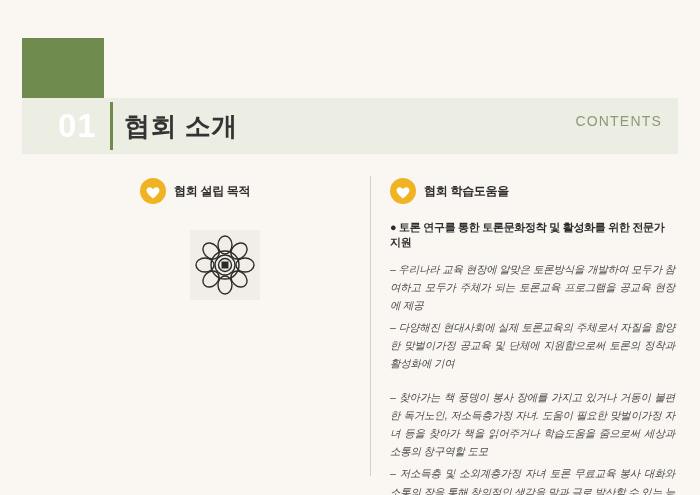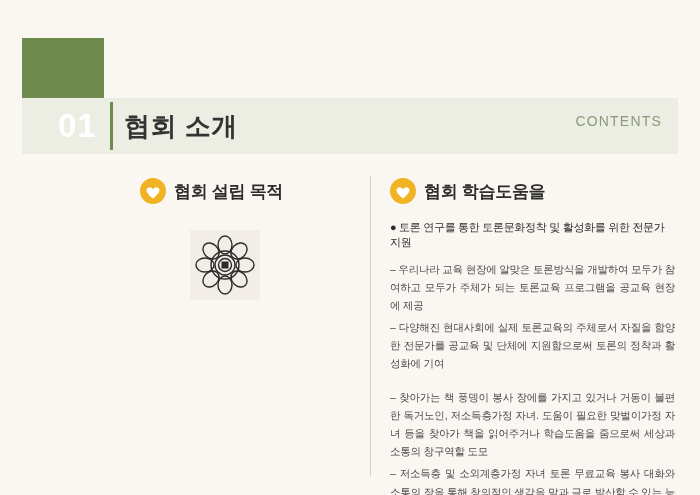--- a/index.html
+++ b/index.html
@@ -103,21 +103,21 @@
     margin-bottom: 16px;
   }
   .heart-icon {
     width: 26px;
     height: 26px;
     flex: 0 0 26px;
     position: relative;
   }
   .heart-icon svg { display: block; }
   .sec-title {
-    font-size: 17px;
+    font-size: 12px;
     font-weight: bold;
     color: #2d2d2d;
     letter-spacing: -0.3px;
   }
 
   .body-text {
     font-size: 10.5px;
     line-height: 1.75;
     color: #4a4a4a;
     letter-spacing: -0.2px;
@@ -137,32 +137,33 @@
     height: 70px;
     background: #f2eee7;
     display: flex;
     align-items: center;
     justify-content: center;
   }
 
   
   .bullet-head {
     font-size: 11px;
-    font-weight: normal;
+    font-weight: bold;
     color: #2d2d2d;
     margin: 4px 0 10px 0;
     letter-spacing: -0.3px;
   }
   .para {
     font-size: 10.5px;
     line-height: 1.72;
     color: #4a4a4a;
     letter-spacing: -0.2px;
     margin: 0 0 4px 0;
     text-align: justify;
+    font-style: italic;
   }
   .gap {
     height: 12px;
   }
 </style>
 </head>
 <body>
 
 <div class="slide">
 
@@ -217,21 +218,21 @@
           <circle cx="13" cy="13" r="13" fill="#f0b323"></circle>
           <path d="M13 20.5 C6.5 15.5 5.5 12.2 7.4 10.2 C9.1 8.4 11.6 9.1 13 11.2 C14.4 9.1 16.9 8.4 18.6 10.2 C20.5 12.2 19.5 15.5 13 20.5 Z" fill="#ffffff"></path>
         </svg>
       </span>
       <span class="sec-title">협회 학습도움을</span>
     </div>
 
     <div>
       <div class="bullet-head">● 토론 연구를 통한 토론문화정착 및 활성화를 위한 전문가 지원</div>
       <p class="para">– 우리나라 교육 현장에 알맞은 토론방식을 개발하여 모두가 참여하고 모두가 주체가 되는 토론교육 프로그램을 공교육 현장에 제공</p>
-      <p class="para">– 다양해진 현대사회에 실제 토론교육의 주체로서 자질을 함양한 전문가를 공교육 및 단체에 지원함으로써 토론의 정착과 활성화에 기여</p>
+      <p class="para">– 다양해진 현대사회에 실제 토론교육의 주체로서 자질을 함양한 맞벌이가정 공교육 및 단체에 지원함으로써 토론의 정착과 활성화에 기여</p>
     </div>
 
     <div class="gap"></div>
 
     <div>
       <p class="para">– 찾아가는 책 풍뎅이 봉사 장에를 가지고 있거나 거동이 불편한 독거노인, 저소득층가정 자녀. 도움이 필요한 맞벌이가정 자녀 등을 찾아가 책을 읽어주거나 학습도움을 줌으로써 세상과 소통의 창구역할 도모</p>
       <p class="para">– 저소득층 및 소외계층가정 자녀 토론 무료교육 봉사 대화와 소통의 장을 통해 창의적인 생각을 말과 글로 발산할 수 있는 능력을 키우며, 올바른 가치관 형성 도모</p>
     </div>
   </div>
 

